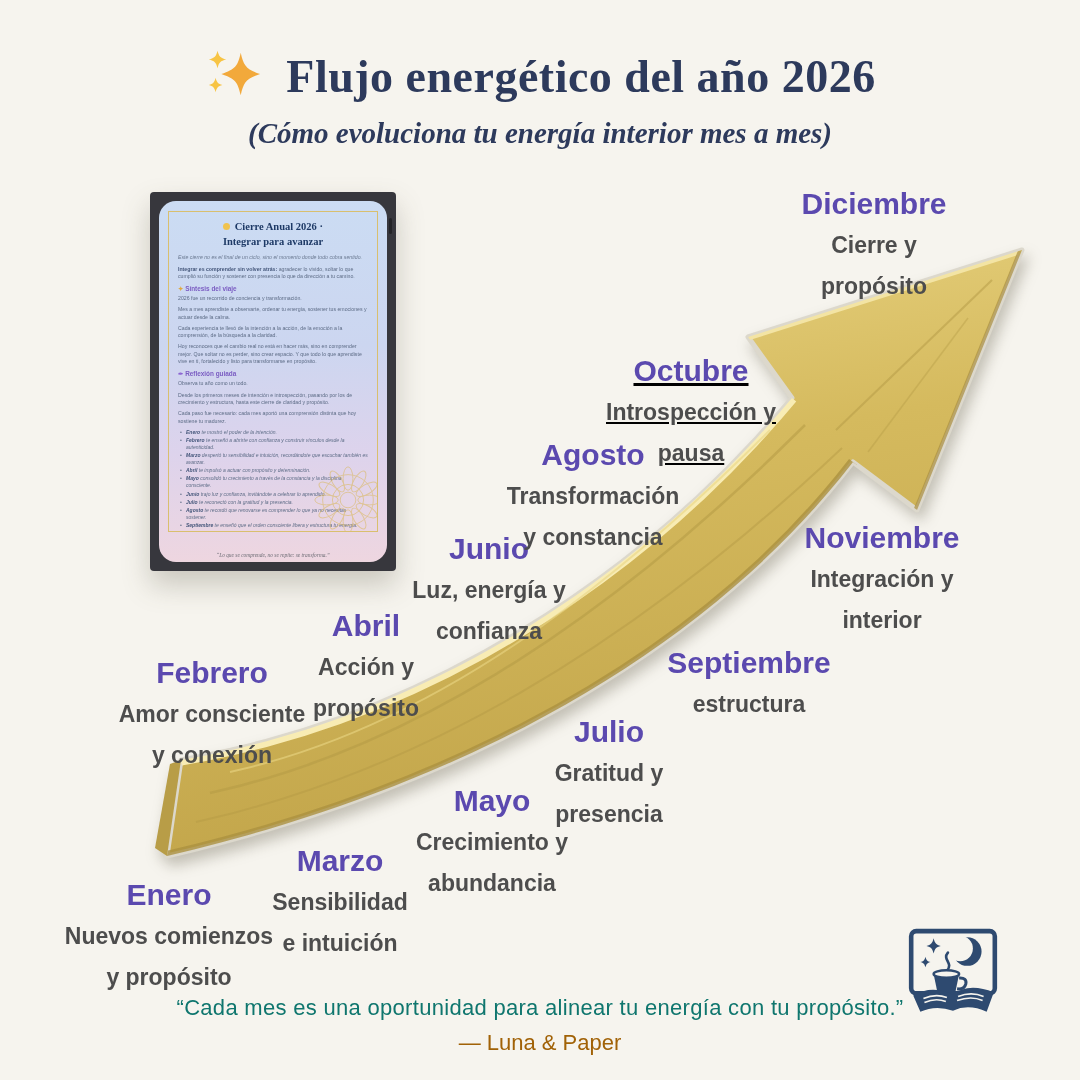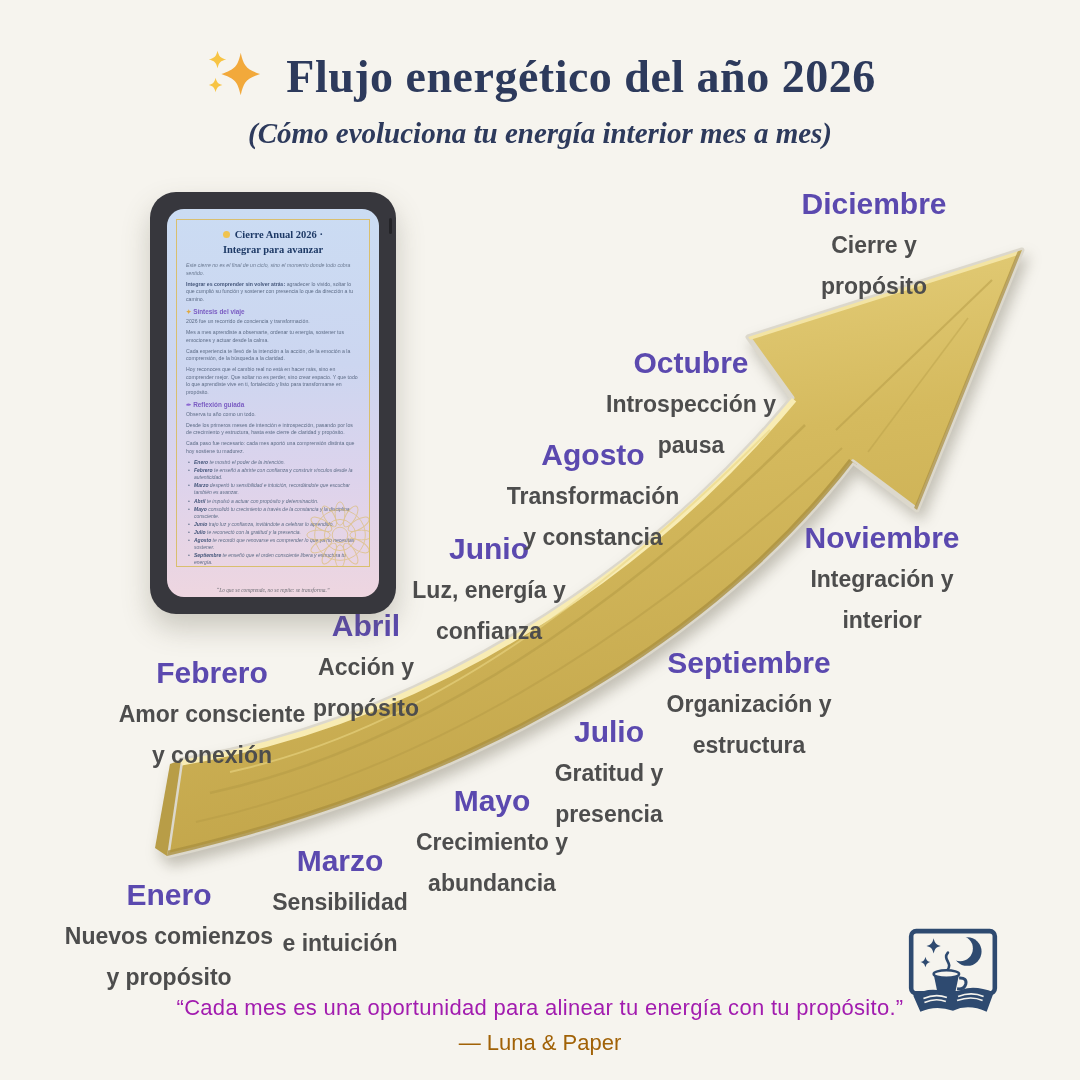--- a/index.html
+++ b/index.html
@@ -22,22 +22,22 @@
   }
   
   .arrow{position:absolute;left:0;top:0;width:1080px;height:1080px;z-index:1;
          filter:drop-shadow(4px 8px 7px rgba(110,104,88,.38));}
   
   #months-layer{position:absolute;inset:0;z-index:4;}
   .month{position:absolute;transform:translateX(-50%);text-align:center;width:max-content;}
   .m-name{font-size:30px;font-weight:700;color:#5b49af;margin-bottom:5px;line-height:1.1;}
   .m-desc{font-size:23px;font-weight:700;color:#4d4d4d;line-height:1.36;margin-top:10px;}
   
-  .tablet{position:absolute;left:150px;top:192px;width:246px;height:422px;z-index:5;
-          background:#37373d;border-radius:26px;padding:17px;box-sizing:border-box;
+  .tablet{position:absolute;left:150px;top:192px;width:246px;height:379px;z-index:5;
+          background:#37373d;border-radius:4px;padding:9px;box-sizing:border-box;
           box-shadow:0 14px 28px rgba(90,85,70,.28);}
   .tablet .cam{position:absolute;right:4px;top:26px;width:3px;height:16px;background:#232327;border-radius:2px;}
   .screen{width:100%;height:100%;border-radius:17px;overflow:hidden;position:relative;box-sizing:border-box;
           background:linear-gradient(180deg,#cbdcf3 0%,#ccd6f0 40%,#ddd3ec 70%,#eed6e0 100%);
           padding:10px 9px 14px;}
   .doc{border:1px solid #d9bf6e;height:calc(100% - 16px);box-sizing:border-box;
        padding:8px 9px 6px;position:relative;overflow:hidden;}
   .doc-title{font-family:"Liberation Serif","DejaVu Serif",serif;font-size:10.5px;font-weight:700;
              color:#1e3a66;text-align:center;line-height:1.4;margin-bottom:5px;}
   .moon-dot{display:inline-block;width:7px;height:7px;border-radius:50%;background:#f0c34f;margin-right:2px;}
@@ -50,21 +50,21 @@
   .d-li{font-size:5px;font-style:italic;color:#5d6c86;line-height:1.4;margin-bottom:1.2px;
         list-style:none;position:relative;}
   .d-li:before{content:"•";position:absolute;left:-6px;color:#5d6c86;}
   .d-li b{font-style:italic;color:#44567a;}
   .mandala{position:absolute;right:-10px;bottom:-8px;width:78px;height:78px;opacity:.55;}
   .screen-quote{position:absolute;bottom:4px;left:0;width:100%;text-align:center;
                 font-family:"Liberation Serif","DejaVu Serif",serif;font-style:italic;
                 font-size:5.4px;color:#6d6d75;}
   
   .footer{position:absolute;top:995px;left:0;width:1080px;text-align:center;z-index:6;}
-  .footer-quote{font-size:22px;color:#a21caf;letter-spacing:.3px;}
+  .footer-quote{font-size:22px;color:#0f766e;letter-spacing:.3px;}
   .footer-author{font-size:22px;color:#a16207;margin-top:9px;}
   
   .logo{position:absolute;left:902px;top:924px;width:102px;height:102px;z-index:6;}
 </style>
 </head>
 <body>
 
 <div class="canvas">
 
   <div class="header">
@@ -203,24 +203,23 @@
         <div class="m-desc">Gratitud y</div>
         <div class="m-desc">presencia</div>
       </div>
       <div class="month" style="left: 593px; top: 438px;">
         <div class="m-name">Agosto</div>
         <div class="m-desc">Transformación</div>
         <div class="m-desc">y constancia</div>
       </div>
       <div class="month" style="left: 749px; top: 646px;">
         <div class="m-name">Septiembre</div>
-        <div class="m-desc">Organización y</div>
         <div class="m-desc">estructura</div>
       </div>
-      <div class="month" style="left: 691px; top: 346px;">
+      <div class="month" style="left: 691px; top: 354px; text-decoration: underline;">
         <div class="m-name">Octubre</div>
         <div class="m-desc">Introspección y</div>
         <div class="m-desc">pausa</div>
       </div>
       <div class="month" style="left: 882px; top: 521px;">
         <div class="m-name">Noviembre</div>
         <div class="m-desc">Integración y</div>
         <div class="m-desc">interior</div>
       </div>
       <div class="month" style="left: 874px; top: 187px;">

